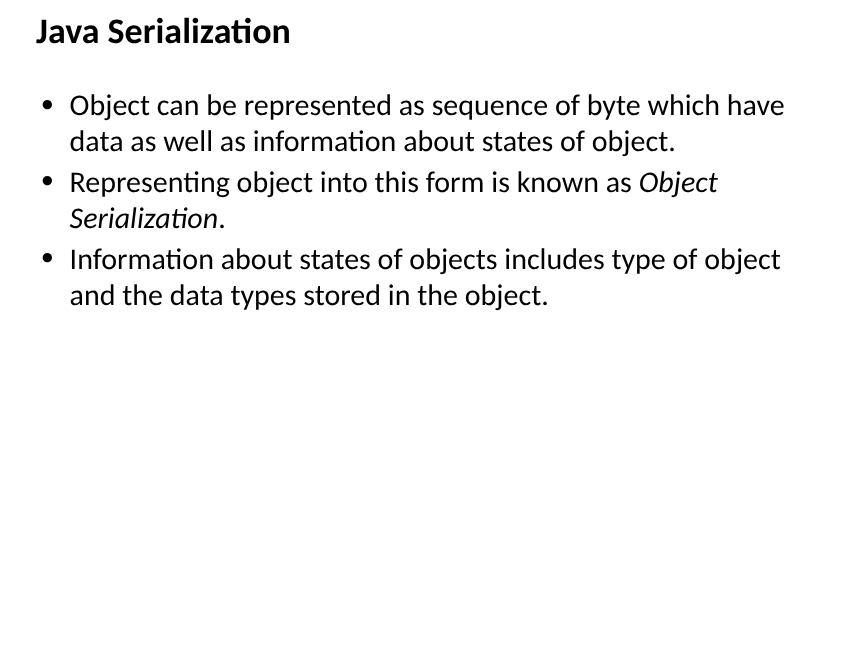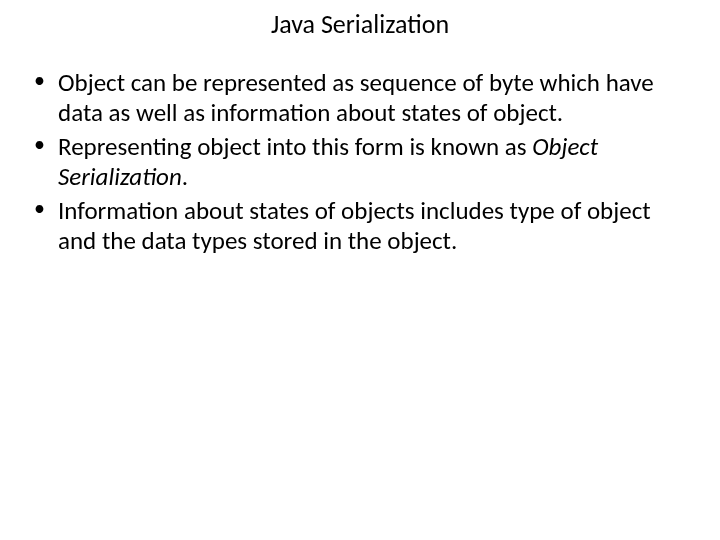--- a/index.html
+++ b/index.html
@@ -14,23 +14,22 @@
       font-family: Calibri, Arial, sans-serif;
       color: #000000;
       overflow: hidden;
     }
     .slide {
       width: 100%;
       height: 100%;
       padding: 8px 30px 30px 30px;
     }
     .title {
-      font-size: 26px;
-      font-weight: normal;
-      text-align: center;
+      font-size: 30px;
+      font-weight: bold;
       margin-bottom: 28px;
       letter-spacing: 0px;
     }
     .bullet-list {
       list-style: none;
       padding-left: 0;
     }
     .bullet-item {
       font-size: 25px;
       line-height: 1.2;

